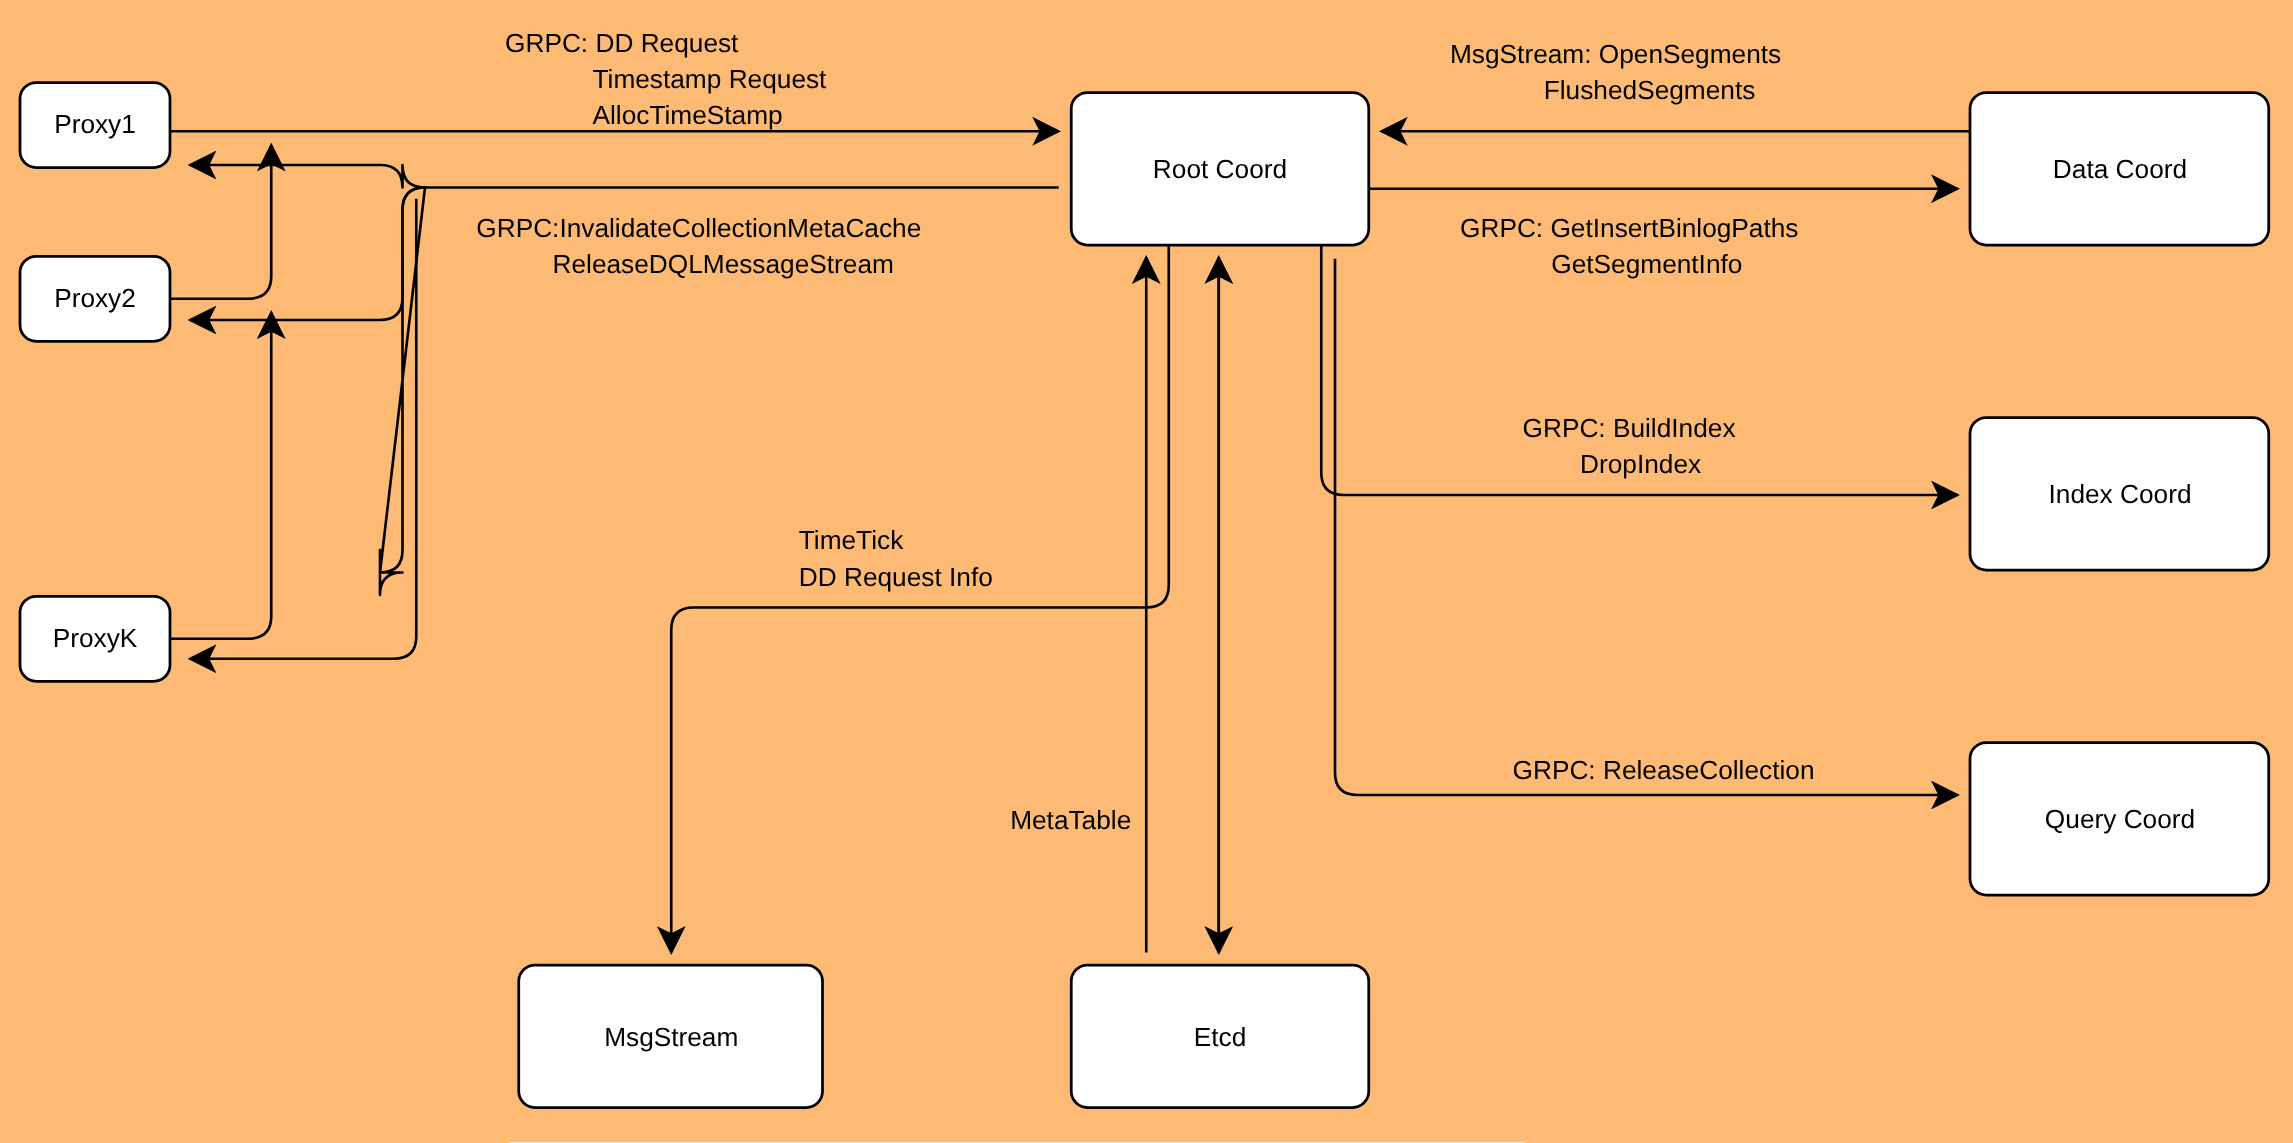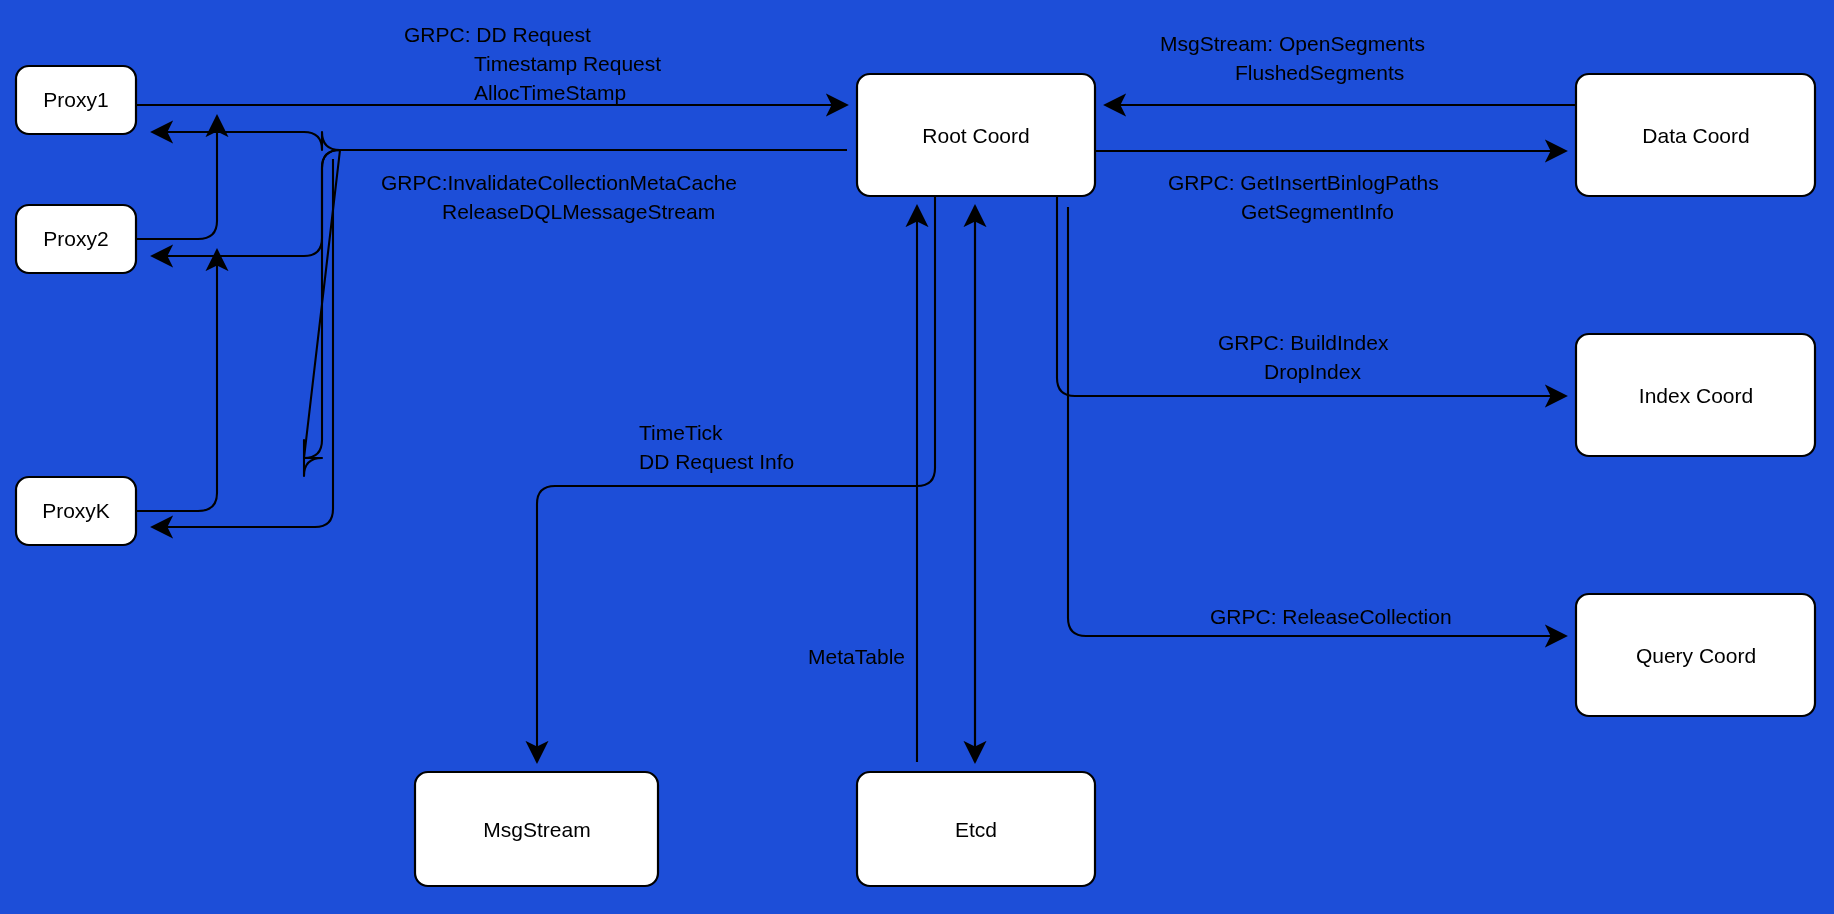--- a/index.html
+++ b/index.html
@@ -4,21 +4,21 @@
 <style>
   html, body {
     margin: 0;
     padding: 0;
     background: #ffffff;
   }
   #diagram-root {
     position: relative;
     width: 1834px;
     height: 914px;
-    background: #1d4ed8;
+    background: #fdba74;
     font-family: "Liberation Sans", sans-serif;
     overflow: hidden;
   }
   svg.canvas {
     position: absolute;
     top: 0;
     left: 0;
     width: 1834px;
     height: 914px;
     display: block;

